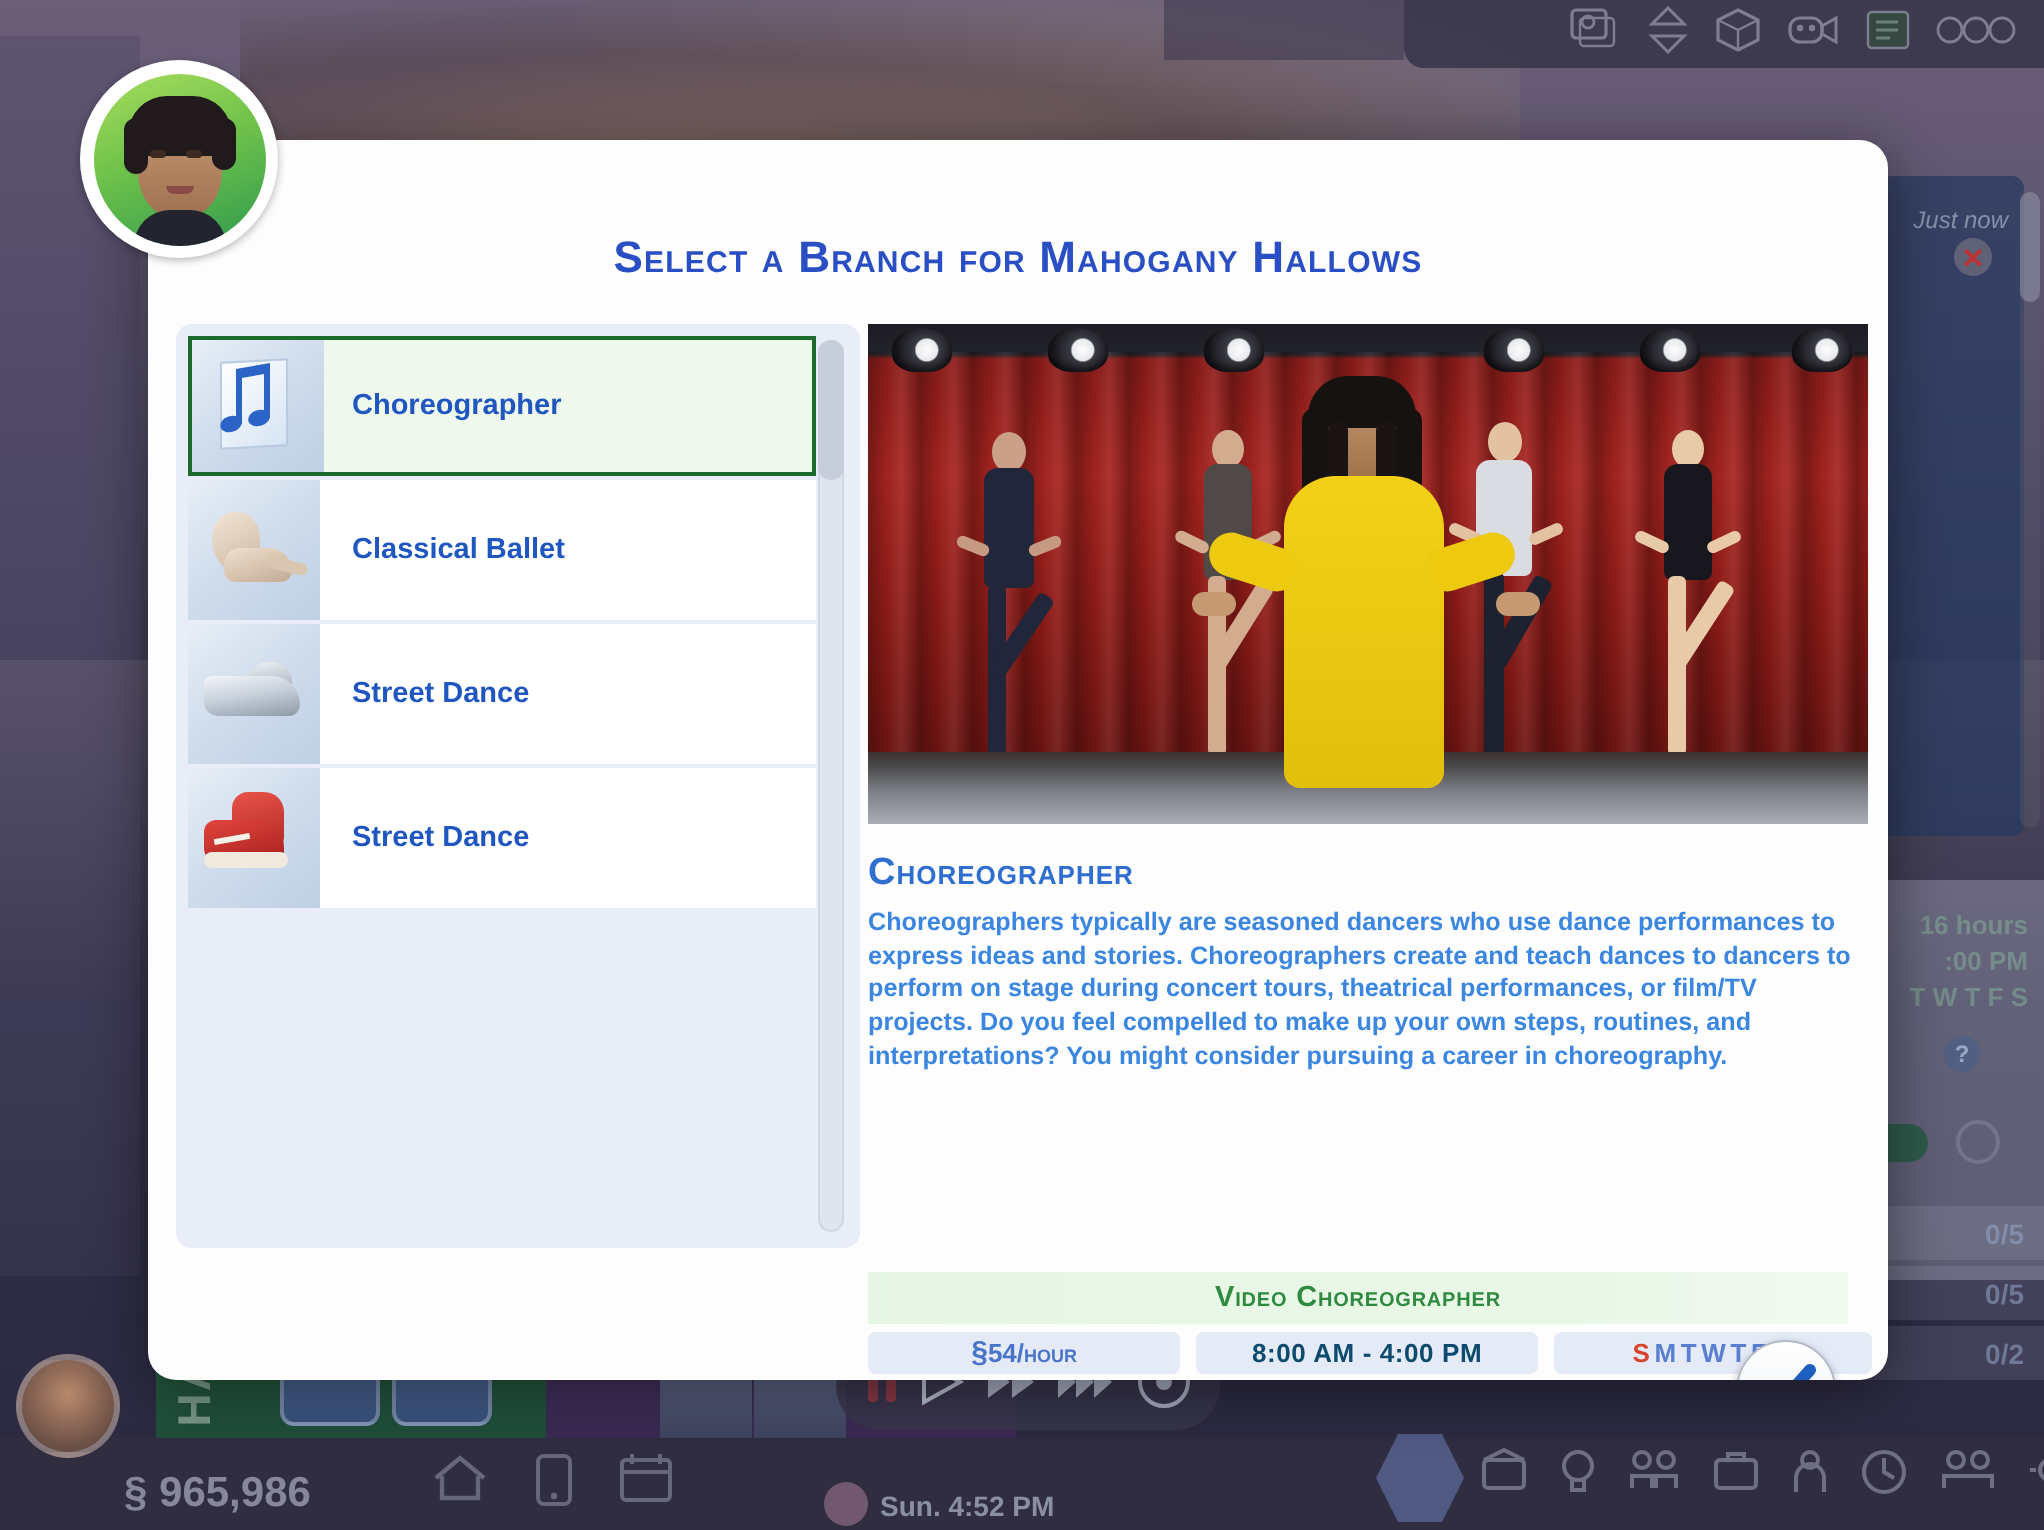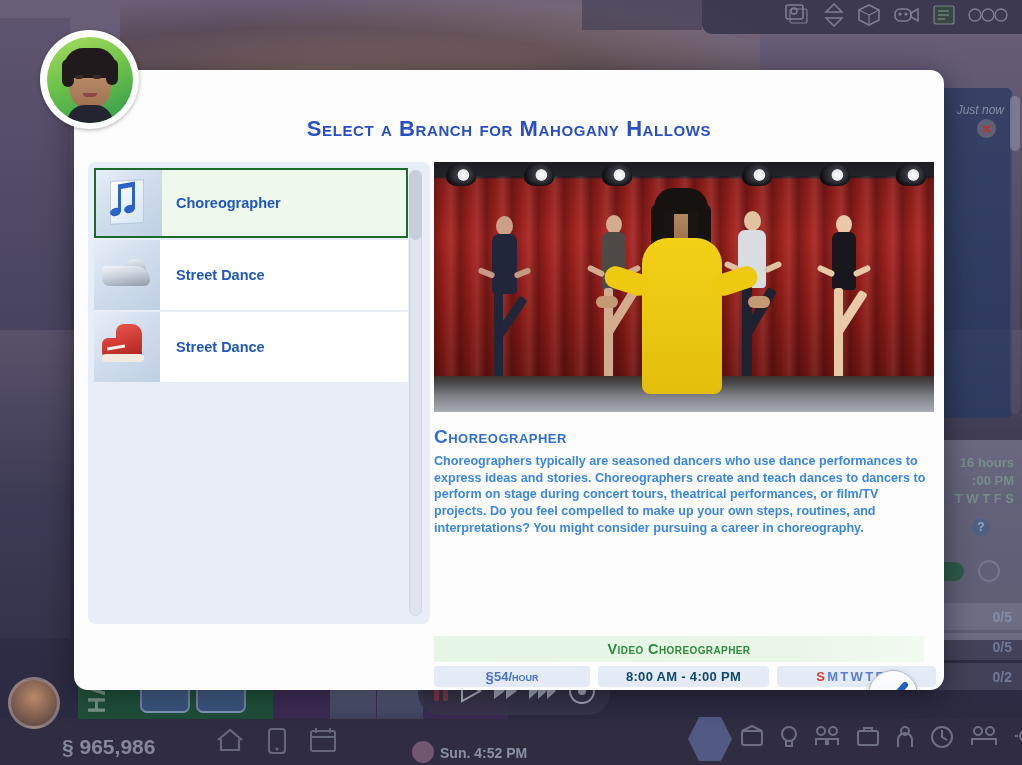--- a/index.html
+++ b/index.html
@@ -565,20 +565,28 @@
           <span class="ico-note-page"></span>
           <span class="ico-note-stem"></span>
             <span class="ico-note-stem2"></span>
           <span class="ico-note-beam"></span>
           <span class="ico-note-head"></span>
             <span class="ico-note-head2"></span>
         </div>
         <div class="row-label">Choreographer</div>
       </div>
 
+      <div class="list-row">
+        <div class="row-icon">
+          <span class="ico-shoe-a"></span>
+            <span class="ico-shoe-b"></span>
+            <span class="ico-ribbon"></span>
+        </div>
+        <div class="row-label">Classical Ballet</div>
+      </div>
 
 
       <div class="list-row">
         <div class="row-icon">
           <span class="ico-oxford-top"></span>
             <span class="ico-oxford"></span>
         </div>
         <div class="row-label">Street Dance</div>
       </div>
 

